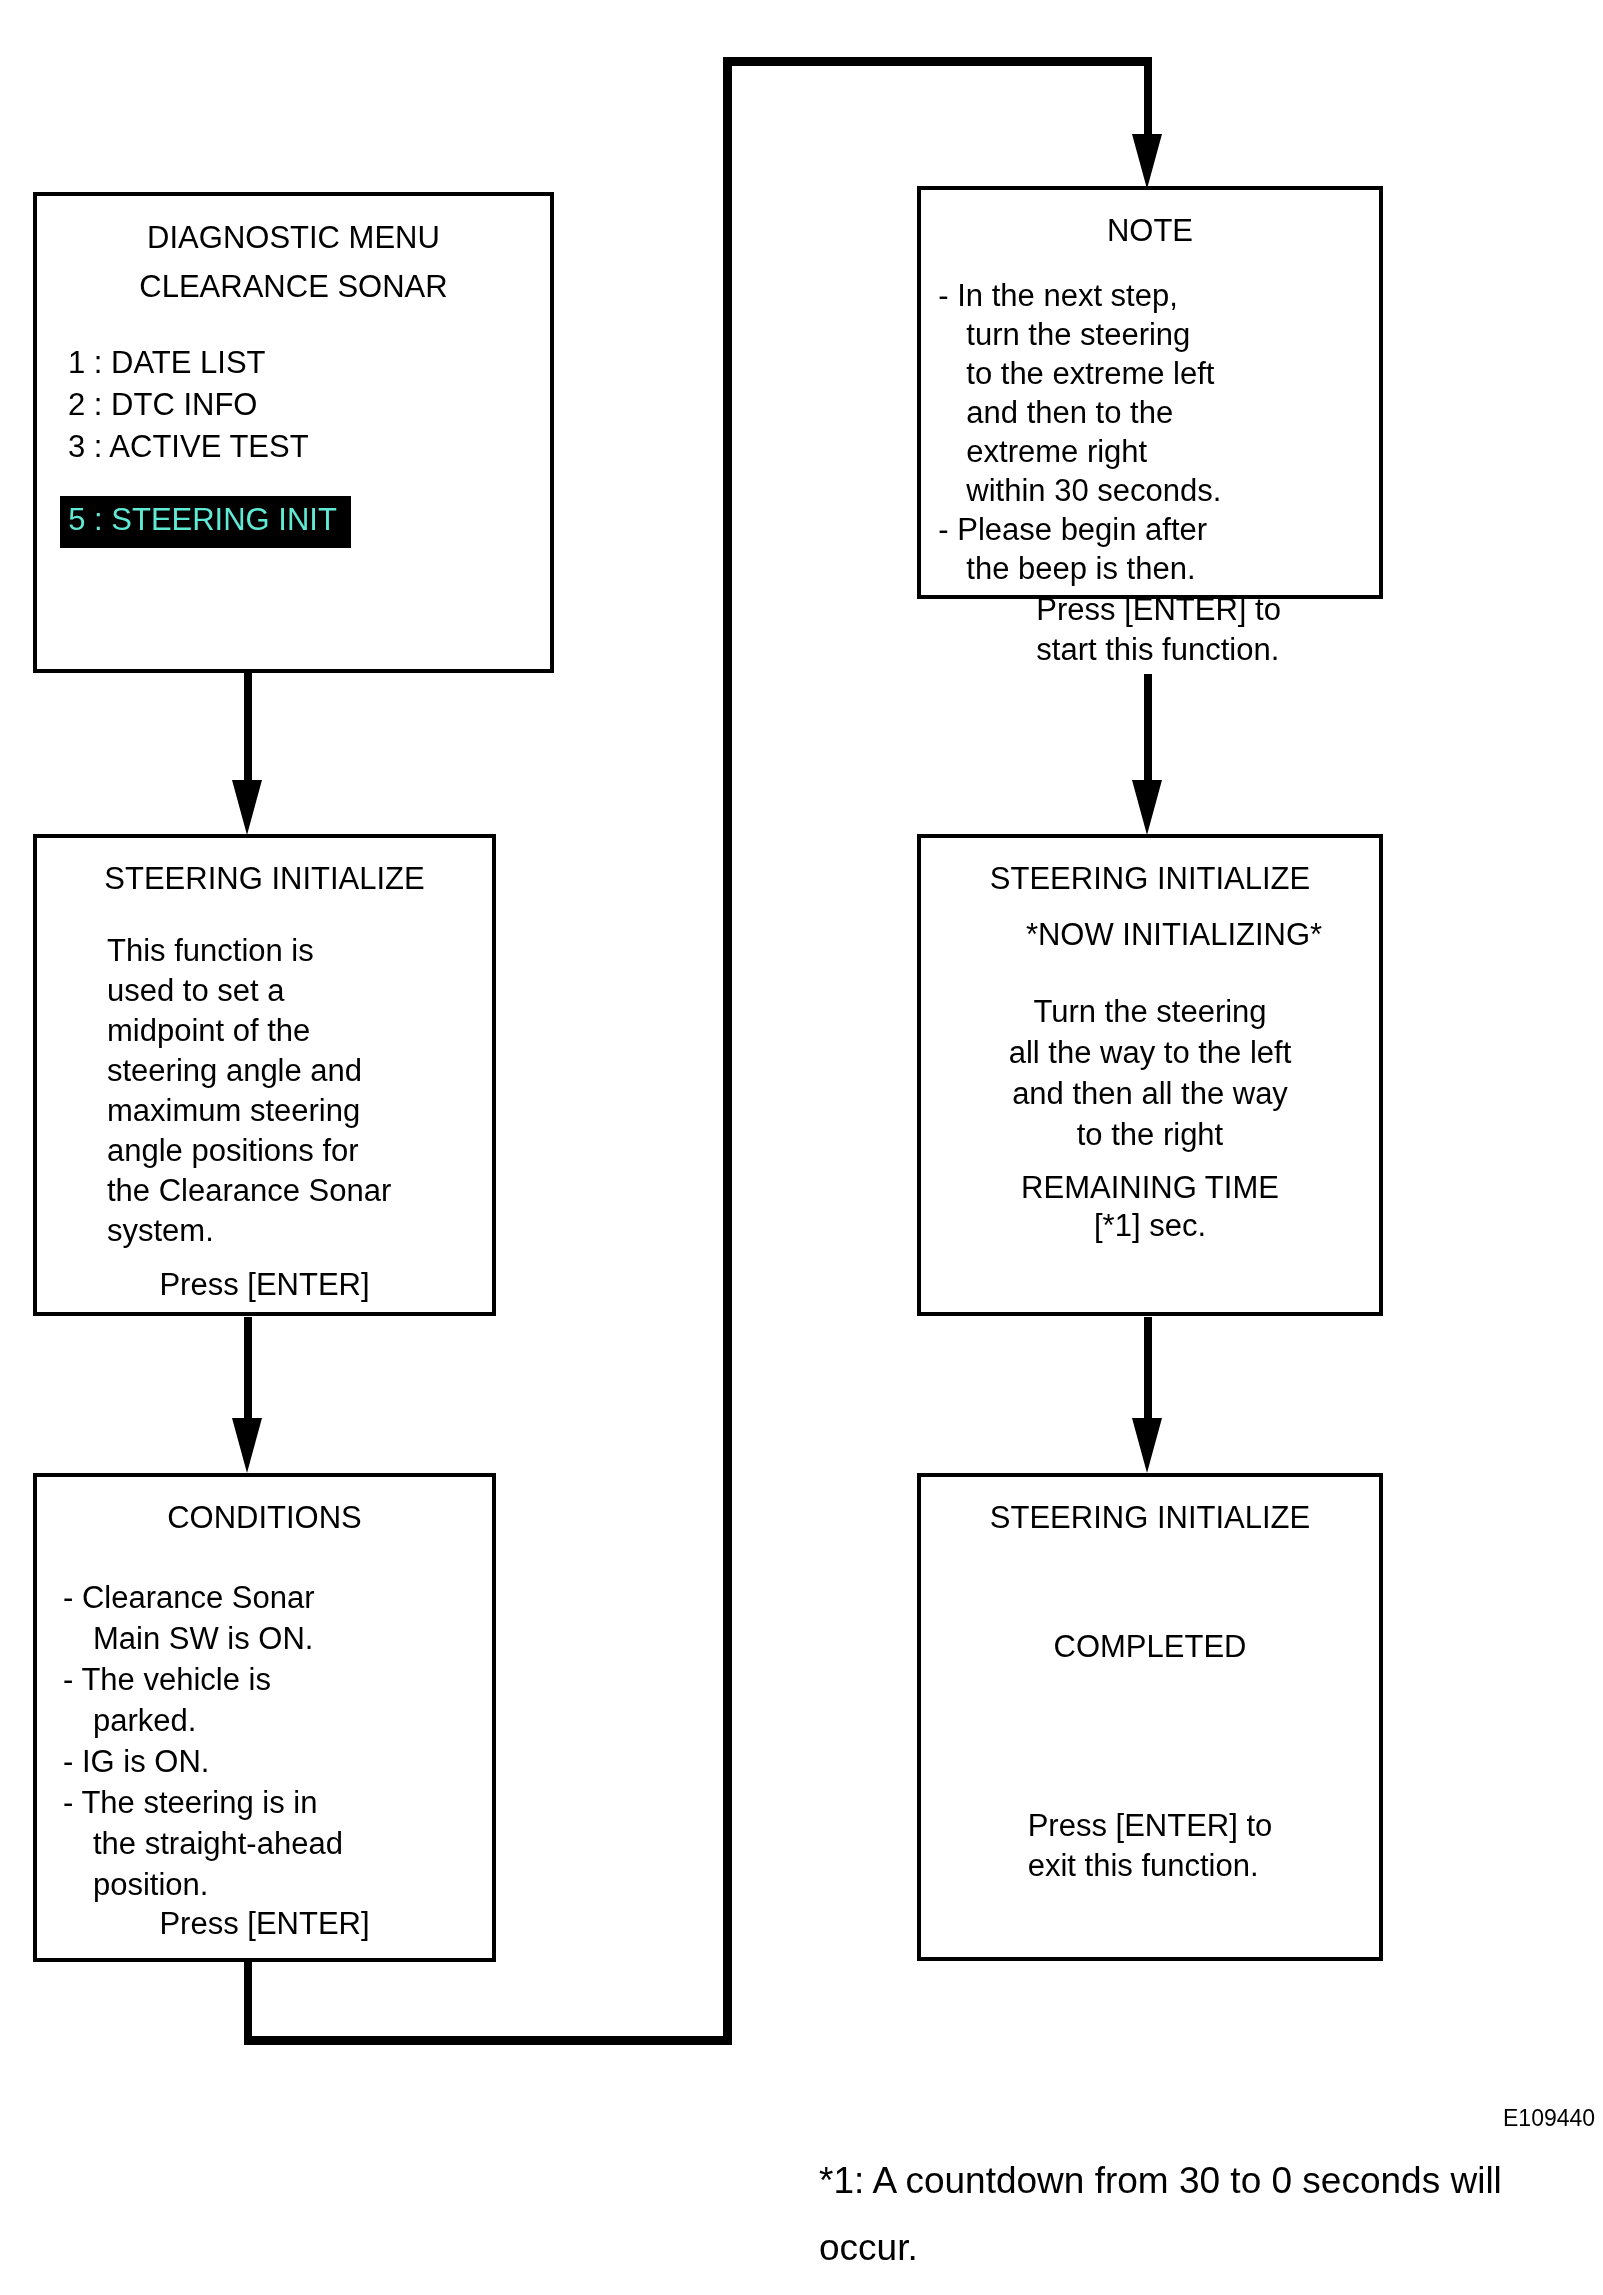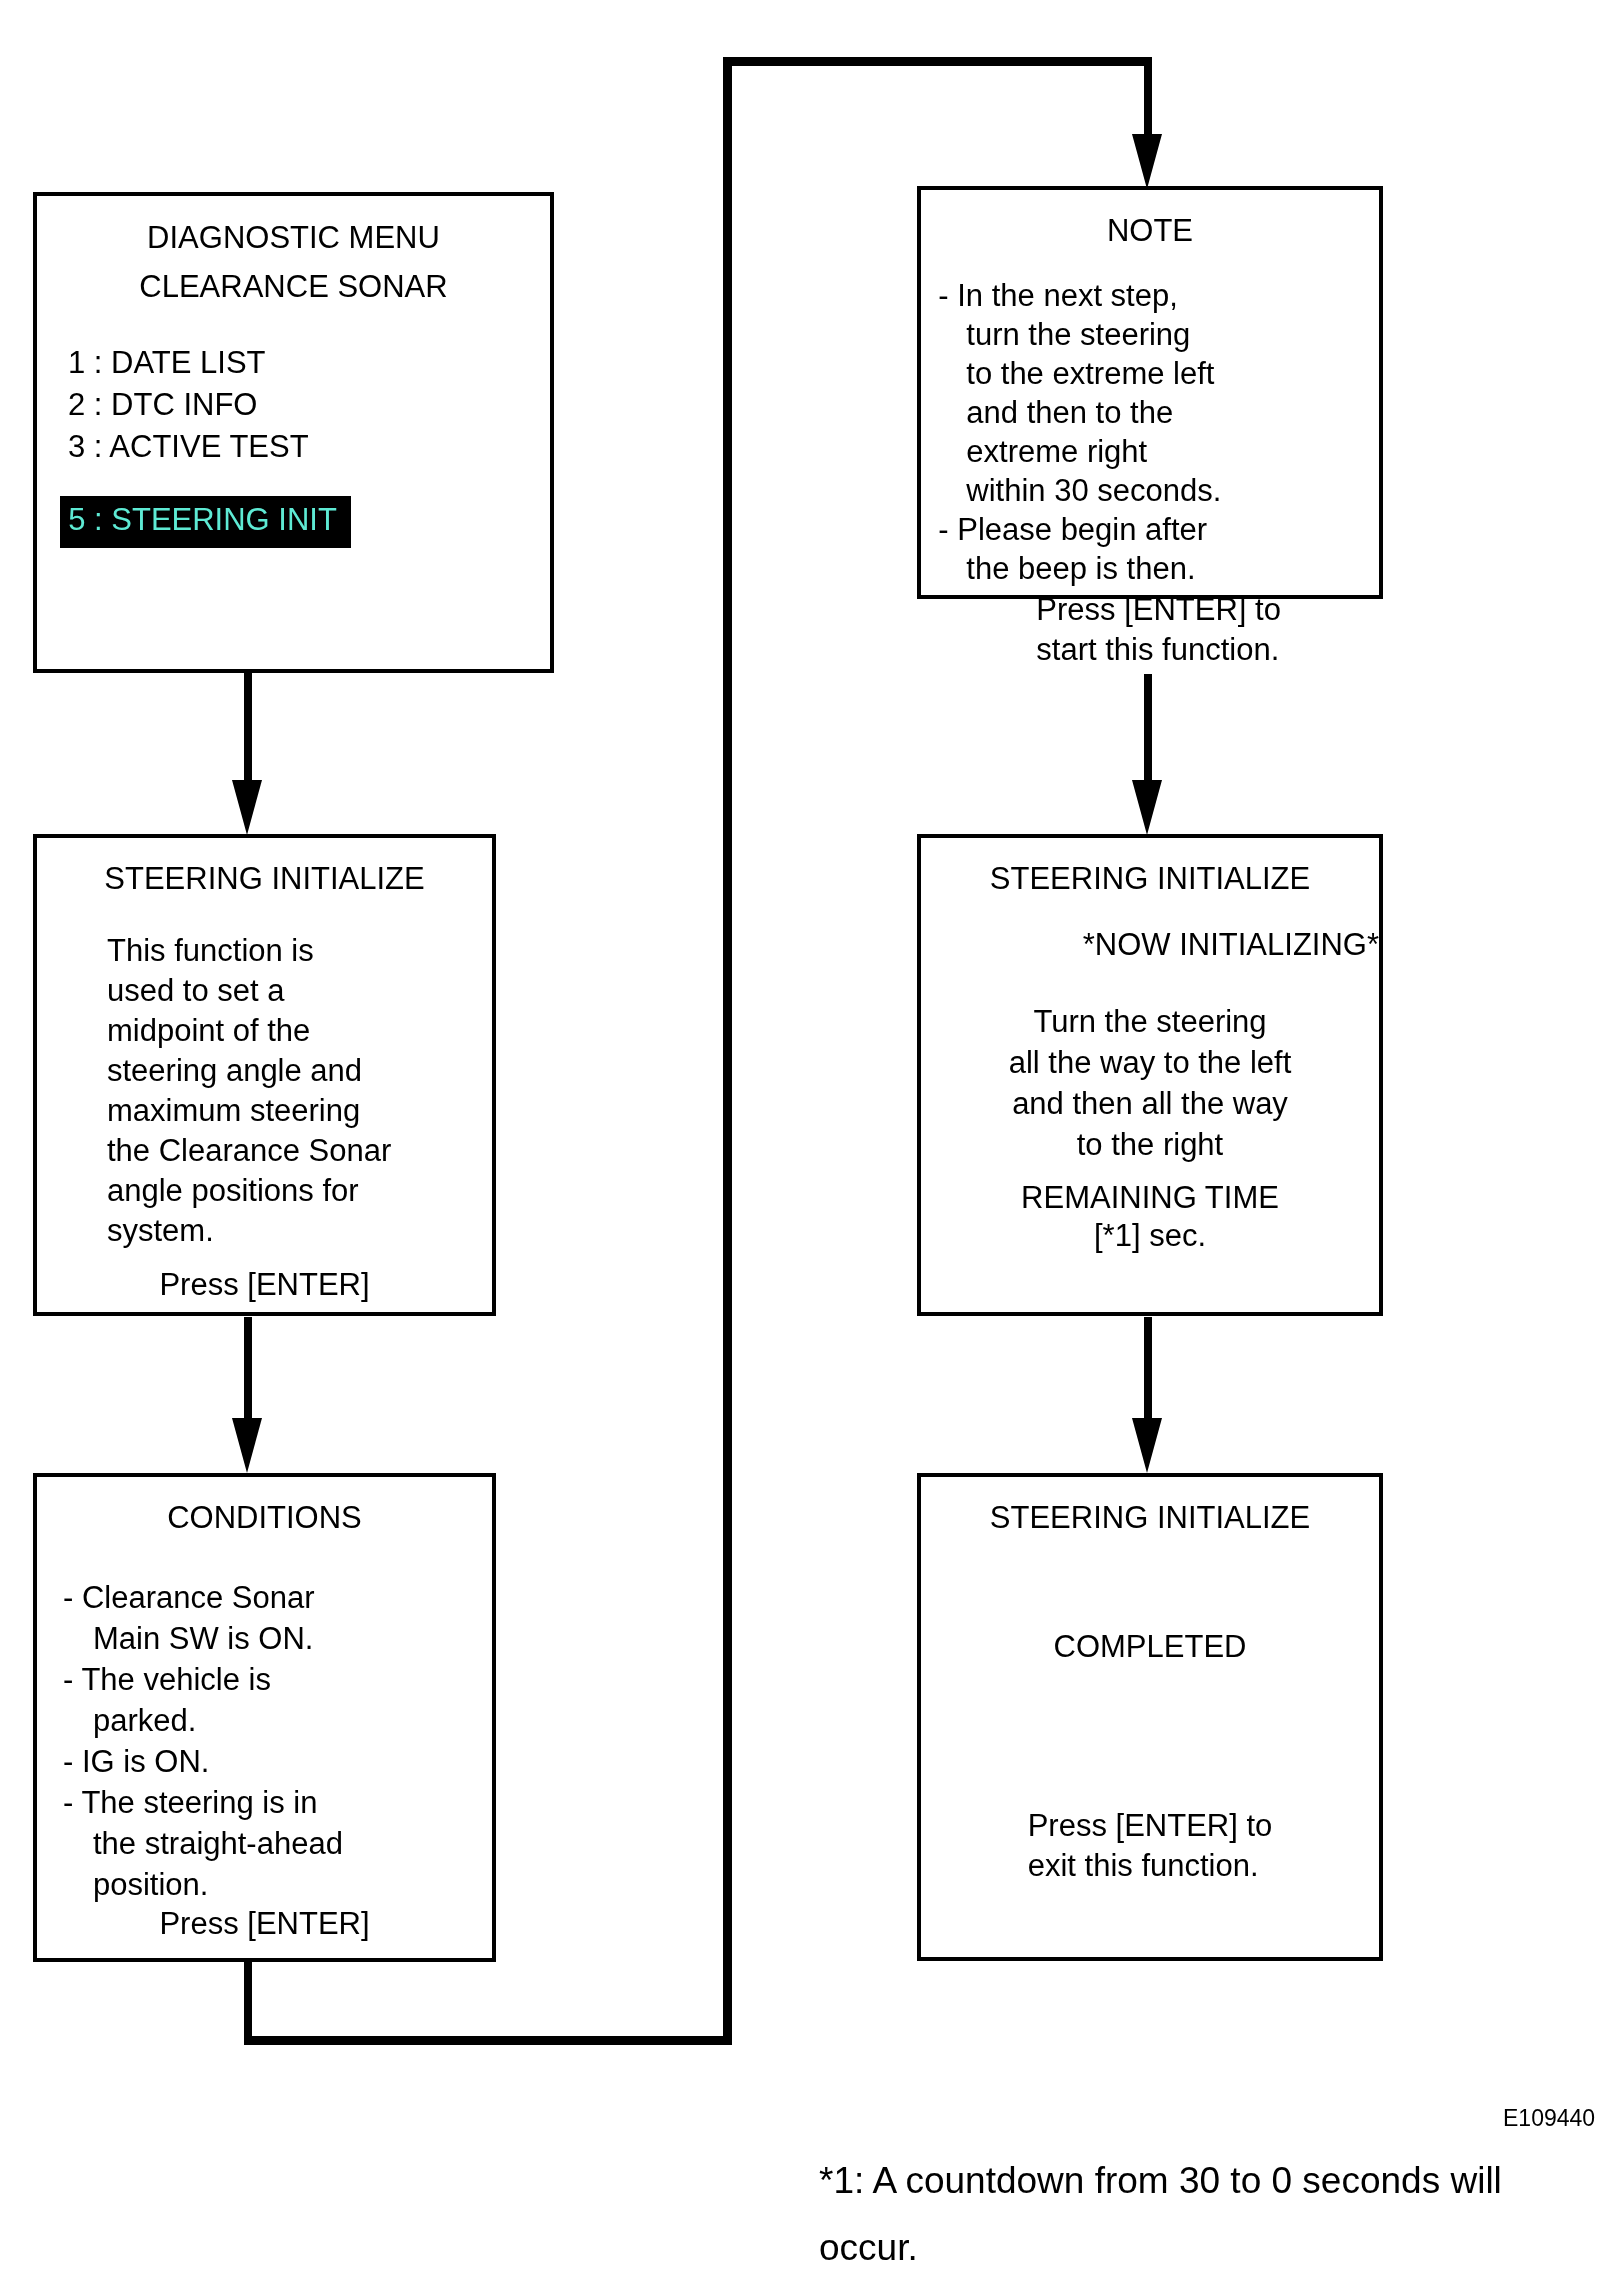--- a/index.html
+++ b/index.html
@@ -33,21 +33,21 @@
     background: #000000;
     color: #5eead4;
     padding: 2.6px 14px 7.8px 8.7px;
   }
   .body-block { line-height: 40px; }
   .b2-body { margin-top: 31px; padding-left: 30px; margin-left: 40px; }
   .b3-body { margin-top: 38px; padding-left: 26px; line-height: 41px; }
   .b4-body { margin-top: 24px; padding-left: 17.3px; line-height: 39px; }
   .cond-cont { padding-left: 30px; }
   .note-cont { padding-left: 28px; }
-  .b5-sub { margin-top: 24px; line-height: 42px; text-align: right; padding-left: 48px; }
+  .b5-sub { margin-top: 14px; line-height: 42px; text-align: center; padding-left: 48px; }
   .b5-body { margin-top: 35px; line-height: 41px; text-align: center; }
   .b5-footer { margin-top: 14px; line-height: 38px; text-align: center; }
   .footer-center {
     position: absolute;
     left: 0; right: 0;
     text-align: center;
   }
   .footer-b2 { bottom: 7px; }
   .footer-b3 { bottom: 14px; }
   .footer-note { text-align: center; margin-top: 1.7px; }
@@ -112,22 +112,22 @@
   </div>
 
   <div class="box pt" id="box-init">
     <div class="box-title">STEERING INITIALIZE</div>
     <div class="body-block b2-body">
       <div>This function is</div>
       <div>used to set a</div>
       <div>midpoint of the</div>
       <div>steering angle and</div>
       <div>maximum steering</div>
+      <div>angle positions for</div>
       <div>the Clearance Sonar</div>
-      <div>angle positions for</div>
       <div>system.</div>
     </div>
     <div class="footer-center footer-b2">Press [ENTER]</div>
   </div>
 
   <div class="box pt" id="box-cond">
     <div class="box-title">CONDITIONS</div>
     <div class="body-block b3-body">
       <div>- Clearance Sonar</div>
       <div class="cond-cont">Main SW is ON.</div>

